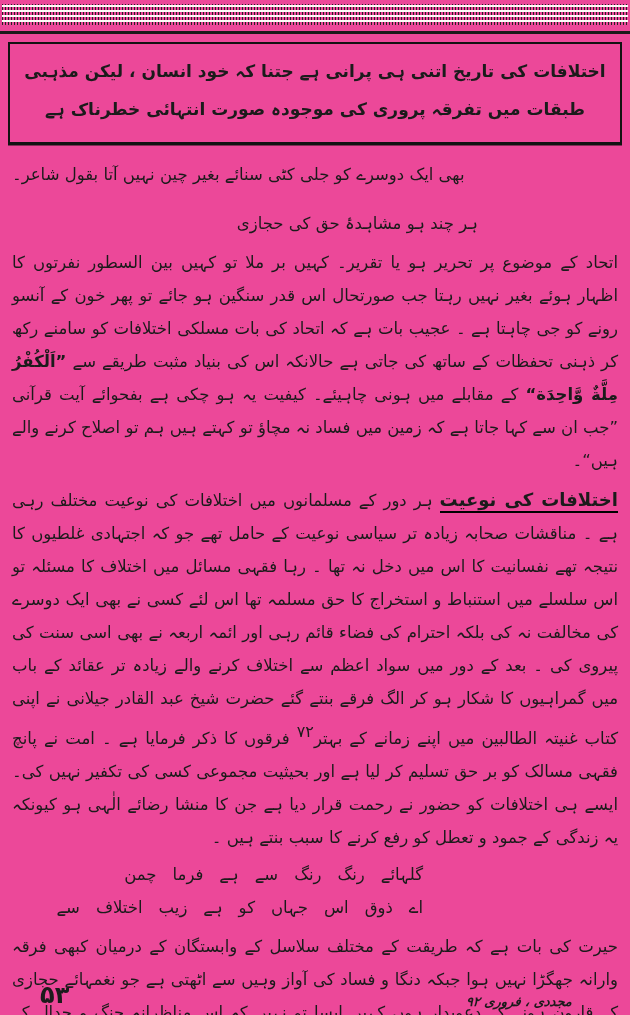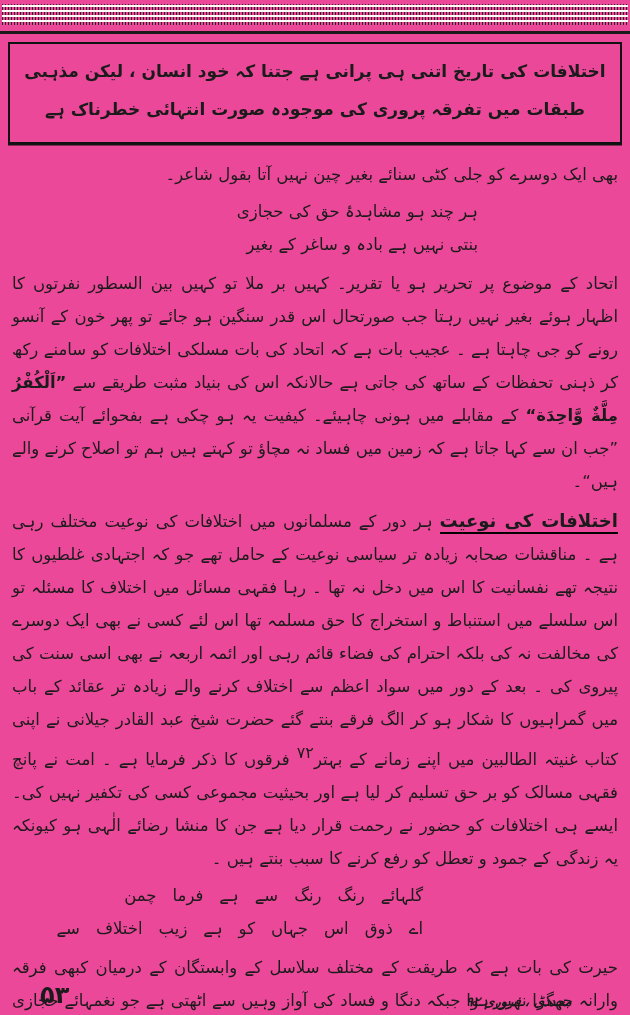--- a/index.html
+++ b/index.html
@@ -48,22 +48,22 @@
     font-weight: bold;
     line-height: 38px;
     text-align: center;
   }
   .body-text {
     padding: 10px 12px 0;
     font-size: 16.5px;
     line-height: 33px;
   }
   .cont-line {
-    margin: 4px 0 4px;
-    text-align: right;
+    margin: 4px 0 16px;
+    text-align: left;
   }
   .couplet {
     margin: 4px 140px 4px 0;
     text-align: right;
   }
   .couplet.spaced {
     margin-right: 195px;
     word-spacing: 0.65em;
   }
   .para {
@@ -118,21 +118,20 @@
   <div class="head-box">
     <div class="head-text">اختلافات کی تاریخ اتنی ہی پرانی ہے جتنا کہ خود انسان ، لیکن مذہبی طبقات میں تفرقہ پروری کی موجودہ صورت انتہائی خطرناک ہے</div>
   </div>
 
   <div class="body-text">
 
     <p class="cont-line">بھی ایک دوسرے کو جلی کٹی سنائے بغیر چین نہیں آتا بقول شاعر۔</p>
 
     <div class="couplet">
       <div>ہر چند ہو مشاہدۂ حق کی حجازی</div>
-      <div>بنتی نہیں ہے بادہ و ساغر کے بغیر</div>
     </div>
 
     <p class="para"><span>اتحاد کے موضوع پر تحریر ہو یا تقریر۔ کہیں بر ملا تو کہیں بین السطور نفرتوں کا اظہار ہوئے بغیر نہیں رہتا جب صورتحال اس قدر سنگین ہو جائے تو پھر خون کے آنسو رونے کو جی چاہتا ہے ۔ عجیب بات ہے کہ اتحاد کی بات مسلکی اختلافات کو سامنے رکھ کر ذہنی تحفظات کے ساتھ کی جاتی ہے حالانکہ اس کی بنیاد مثبت طریقے سے </span><span class="arabic-quote">”اَلْكُفْرُ مِلَّةٌ وَّاحِدَة“</span><span> کے مقابلے میں ہونی چاہیئے۔ کیفیت یہ ہو چکی ہے بفحوائے آیت قرآنی ”جب ان سے کہا جاتا ہے کہ زمین میں فساد نہ مچاؤ تو کہتے ہیں ہم تو اصلاح کرنے والے ہیں“۔</span></p>
 
     <p class="para"><span class="sec-head">اختلافات کی نوعیت</span><span> ہر دور کے مسلمانوں میں اختلافات کی نوعیت مختلف رہی ہے ۔ مناقشات صحابہ زیادہ تر سیاسی نوعیت کے حامل تھے جو کہ اجتہادی غلطیوں کا نتیجہ تھے نفسانیت کا اس میں دخل نہ تھا ۔ رہا فقہی مسائل میں اختلاف کا مسئلہ تو اس سلسلے میں استنباط و استخراج کا حق مسلمہ تھا اس لئے کسی نے بھی ایک دوسرے کی مخالفت نہ کی بلکہ احترام کی فضاء قائم رہی اور ائمہ اربعہ نے بھی اسی سنت کی پیروی کی ۔ بعد کے دور میں سواد اعظم سے اختلاف کرنے والے زیادہ تر عقائد کے باب میں گمراہیوں کا شکار ہو کر الگ فرقے بنتے گئے حضرت شیخ عبد القادر جیلانی نے اپنی کتاب غنیتہ الطالبین میں اپنے زمانے کے بہتر</span><sup class="sup-num">۷۲</sup><span> فرقوں کا ذکر فرمایا ہے ۔ امت نے پانچ فقہی مسالک کو بر حق تسلیم کر لیا ہے اور بحیثیت مجموعی کسی کی تکفیر نہیں کی۔ ایسے ہی اختلافات کو حضور نے رحمت قرار دیا ہے جن کا منشا رضائے الٰہی ہو کیونکہ یہ زندگی کے جمود و تعطل کو رفع کرنے کا سبب بنتے ہیں ۔</span></p>
 
     <div class="couplet spaced">
       <div>گلہائے رنگ رنگ سے ہے فرما چمن</div>
       <div>اے ذوق اس جہاں کو ہے زیب اختلاف سے</div>
     </div>

